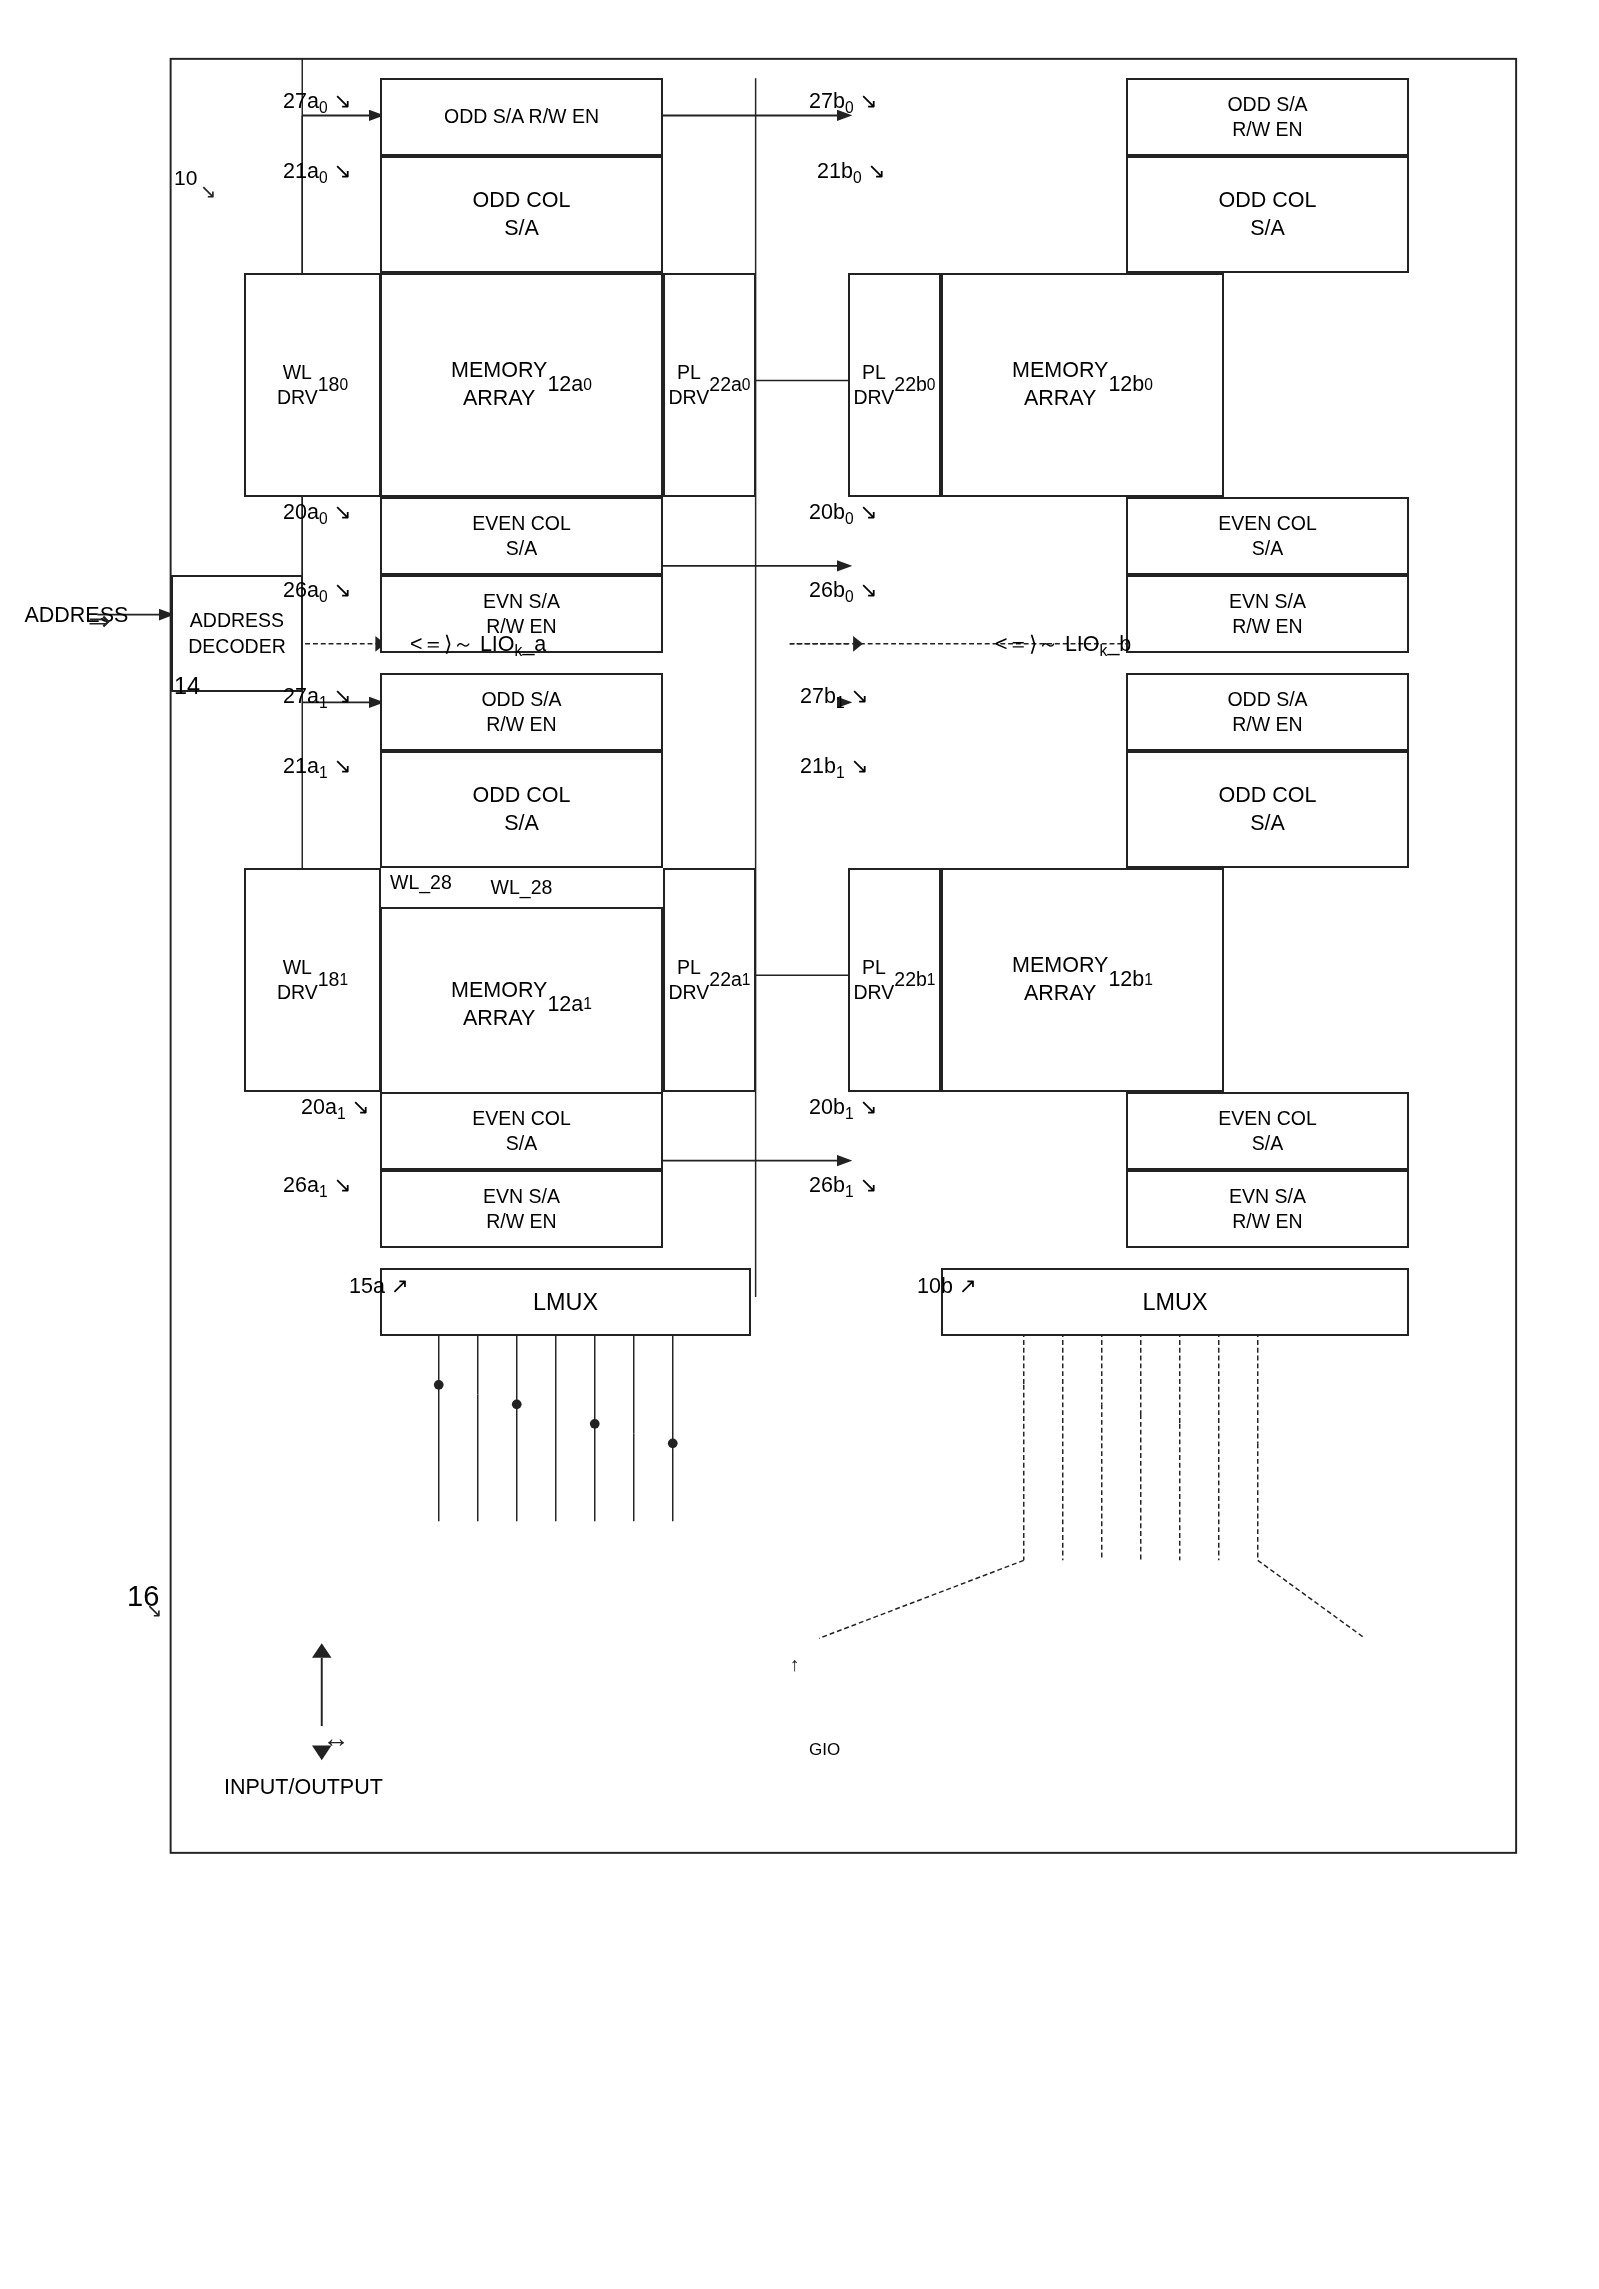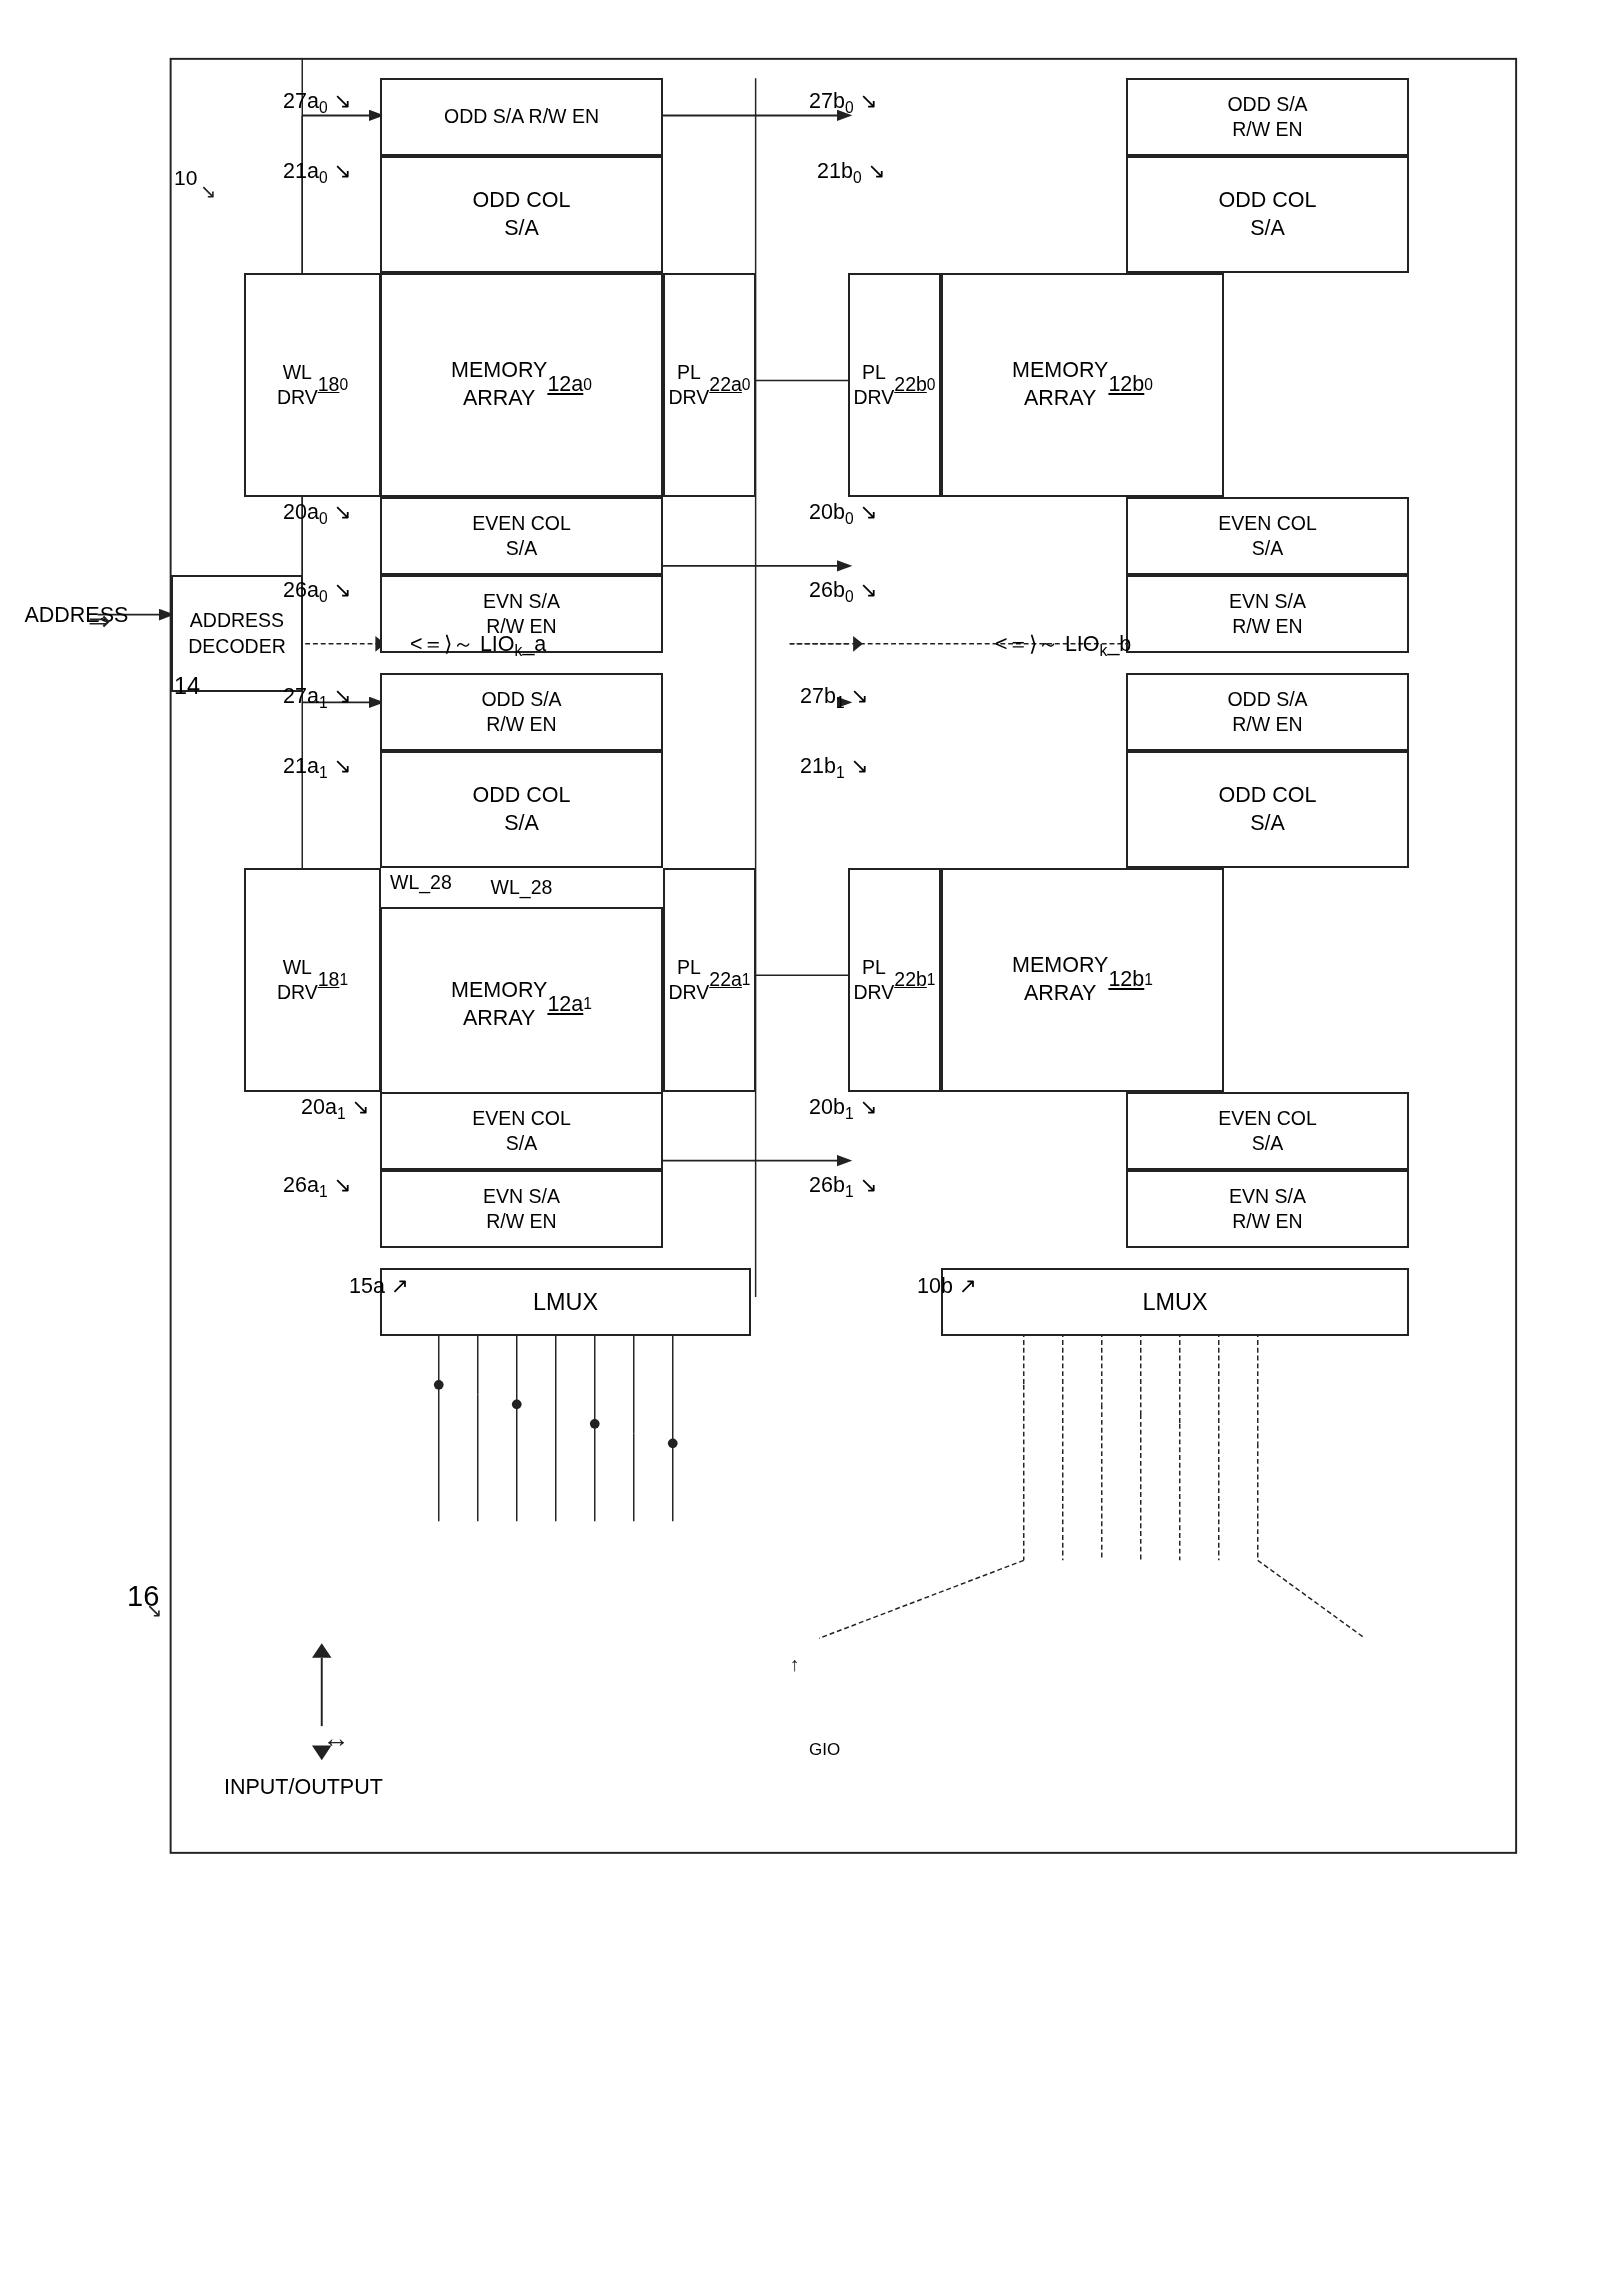--- a/index.html
+++ b/index.html
@@ -23,21 +23,20 @@
       background: #fff;
       display: flex;
       align-items: center;
       justify-content: center;
       text-align: center;
       font-size: 21.5px;
       font-weight: normal;
       line-height: 1.3;
     }
     .block .underline {
-      text-decoration: underline;
     }
     .label {
       position: absolute;
       font-size: 21.5px;
       background: transparent;
       text-align: left;
       white-space: nowrap;
     }
     .label sub {
       font-size: 15.6px;

